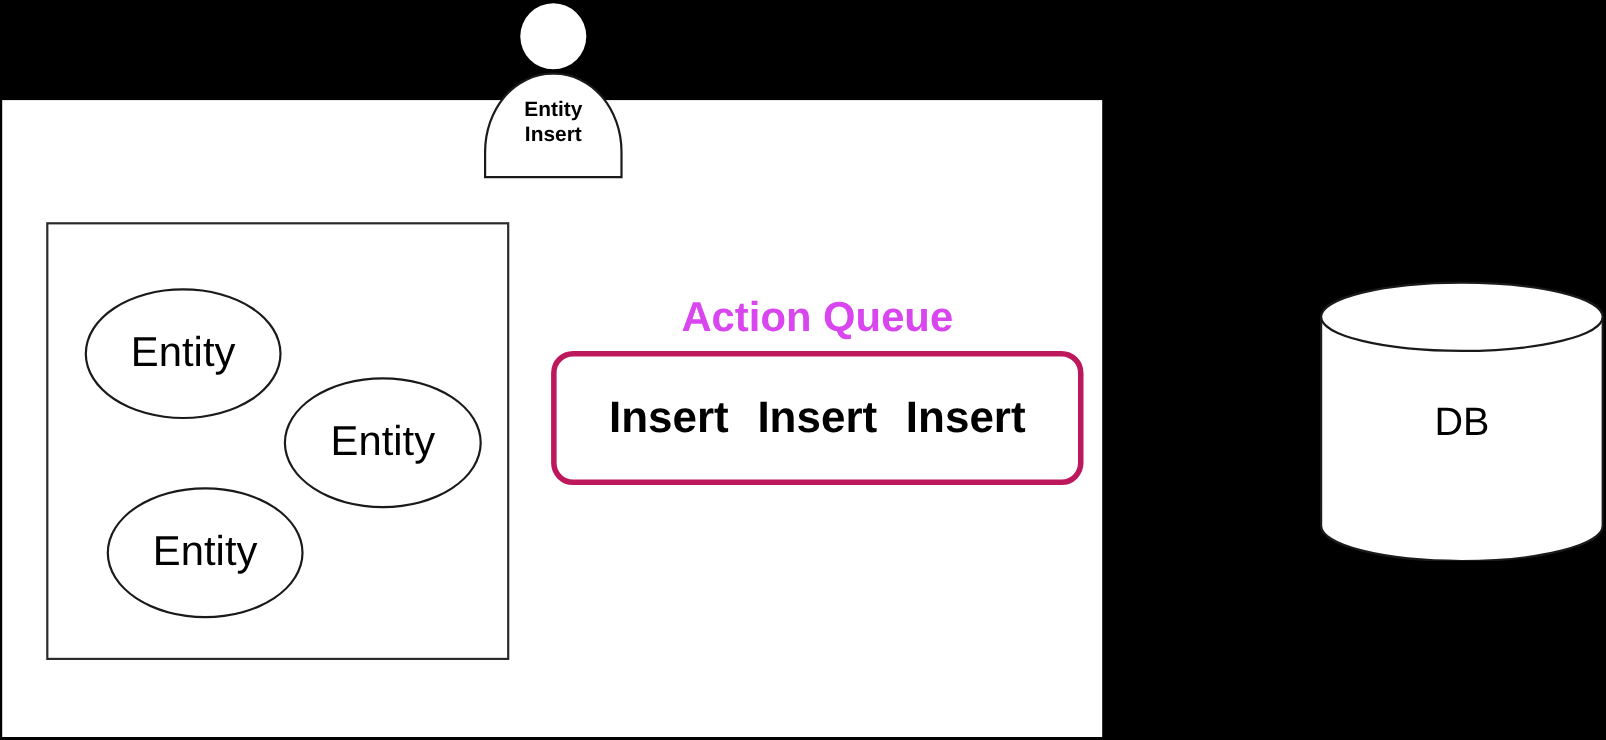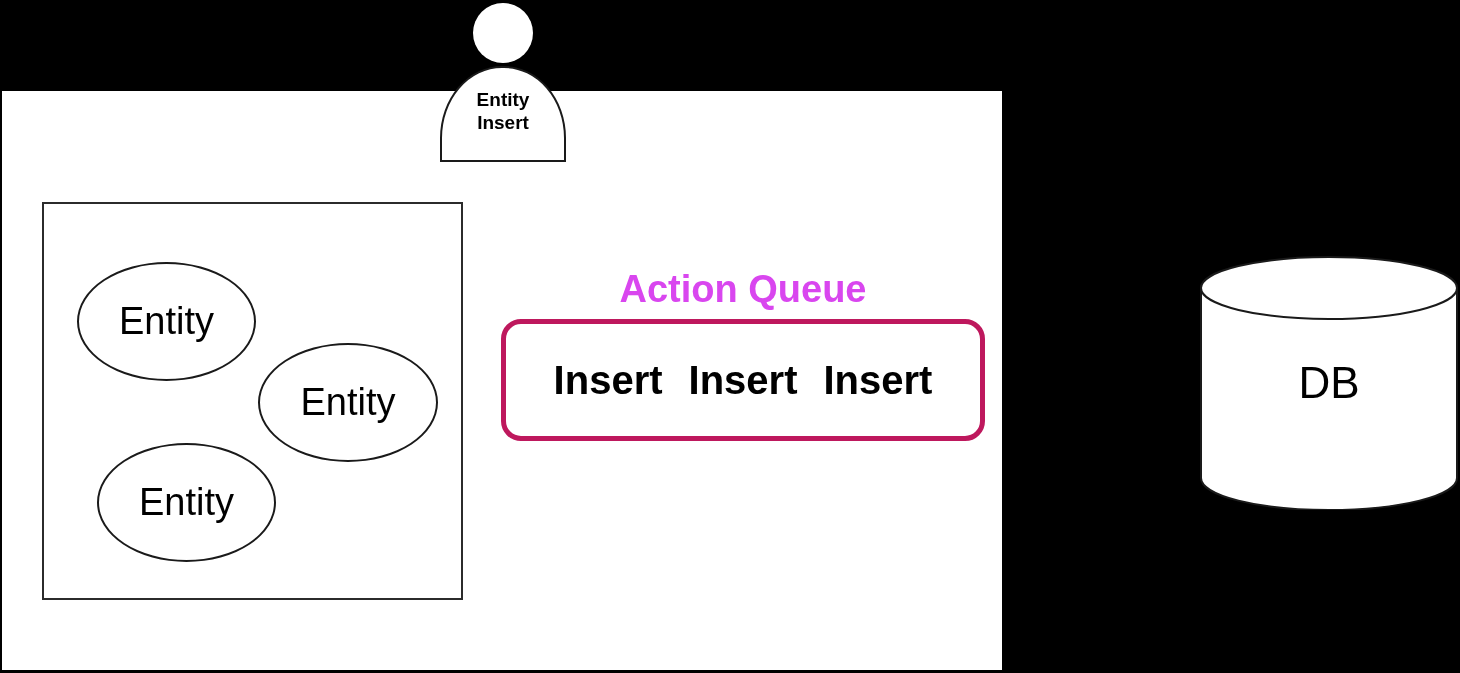--- a/index.html
+++ b/index.html
@@ -151,21 +151,21 @@
   .db-cyl svg { display: block; }
   .db-label {
     position: absolute;
     left: 1200px;
     top: 256px;
     width: 258px;
     height: 254px;
     display: flex;
     align-items: center;
     justify-content: center;
-    font-size: 44px;
+    font-size: 36px;
     color: #000000;
     pointer-events: none;
   }
 </style>
 </head>
 <body>
 
 <div id="stage">
 
   <div class="panel"></div>

